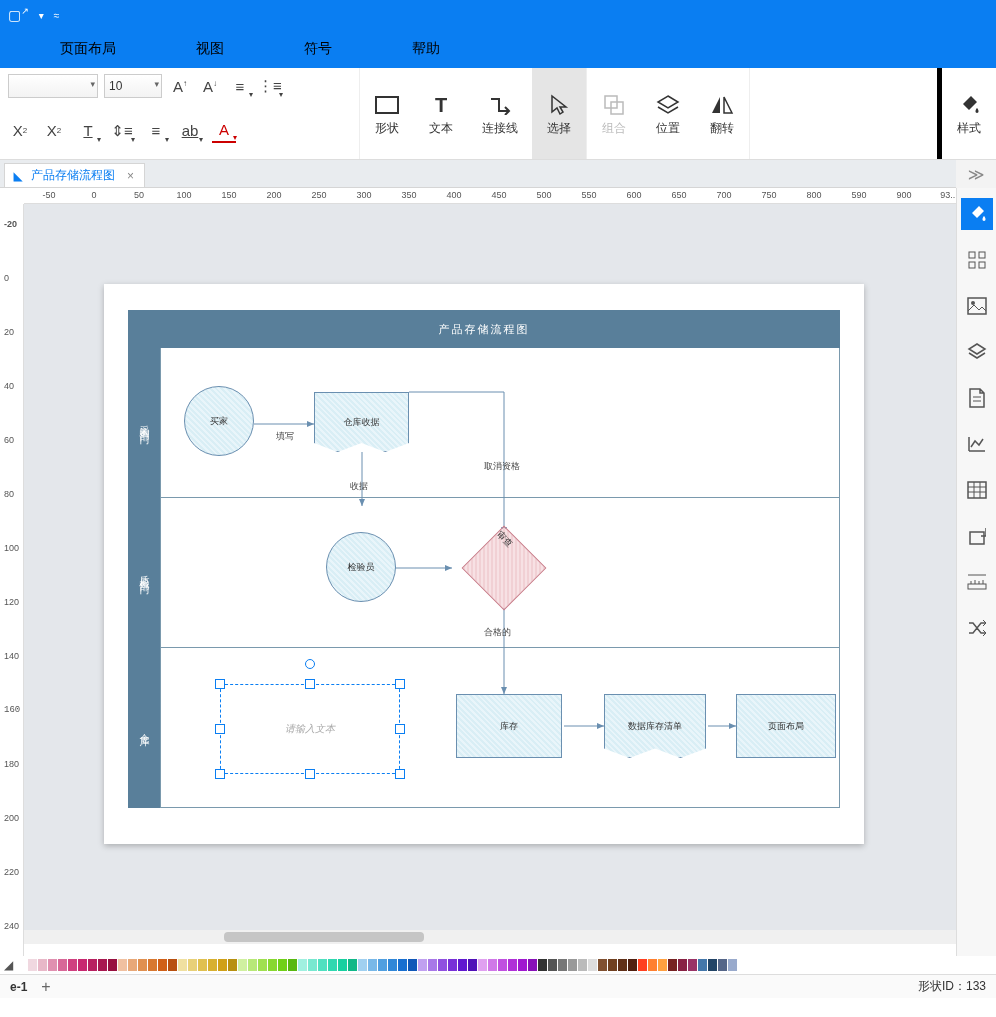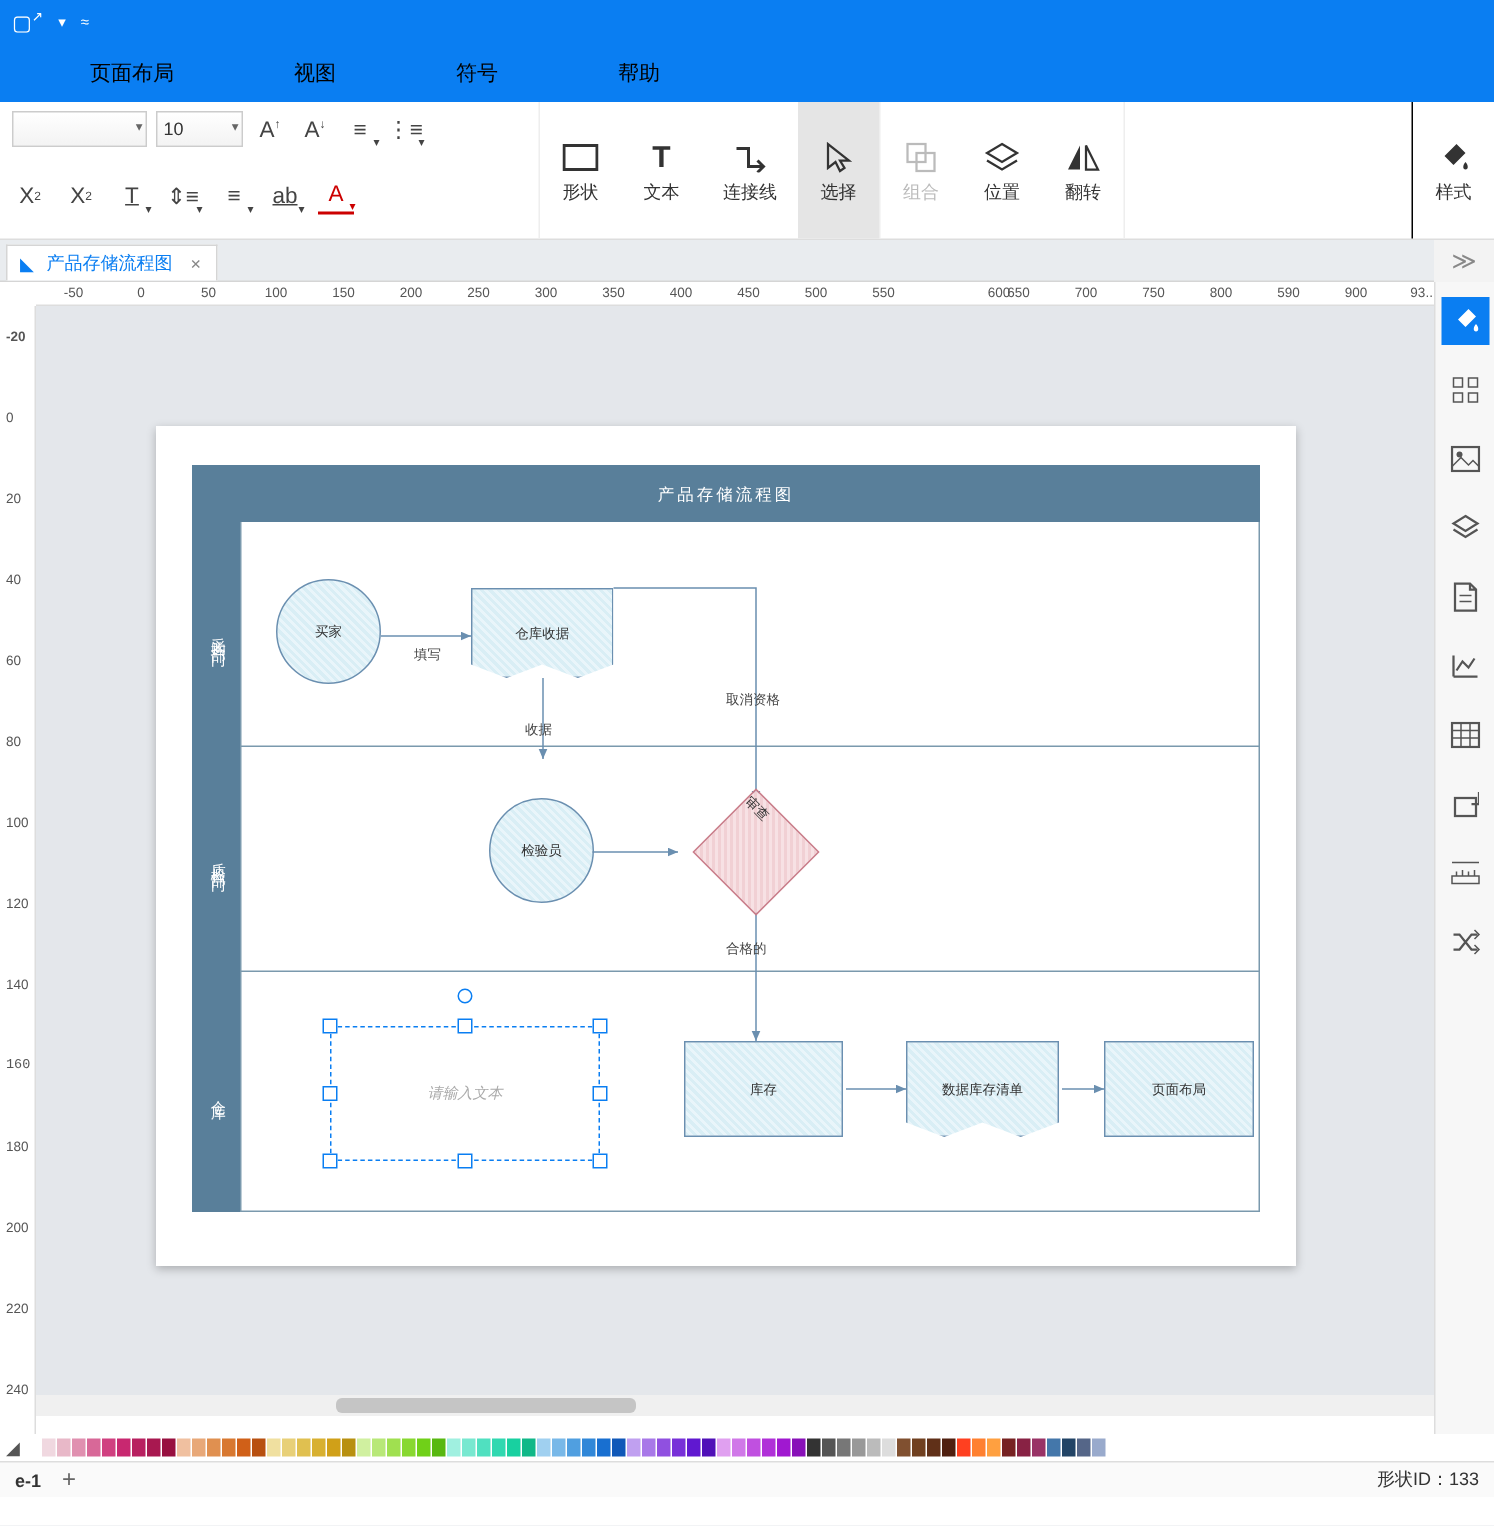--- a/index.html
+++ b/index.html
@@ -186,21 +186,21 @@
           <svg width="24" height="20">
             <path d="M10 2 L10 18 L2 18 Z" fill="#333"></path>
             <path d="M14 2 L14 18 L22 18 Z" fill="none" stroke="#333" stroke-width="1.5"></path>
           </svg>
         </div>
       <div class="tlabel">翻转</div>
     </div>
   </div>
 
   <div style="flex:1"></div>
-  <div class="ribbon-tools" style="border-left:1px solid #000000;border-right:none">
+  <div class="ribbon-tools" style="border-left:5px solid #000000;border-right:none">
     <div class="tool-cell">
       <div class="ticon">
           <svg width="24" height="22">
             <path d="M6 10 L14 2 L20 8 L12 16 Z M20 14 C22 16 22 19 20 19 C18 19 18 16 20 14 Z" fill="#333"></path>
           </svg>
         </div>
       <div class="tlabel">样式</div>
     </div>
   </div>
 </div>
@@ -223,21 +223,21 @@
       <span class="rtick-h" style="left: 160px;">100</span>
       <span class="rtick-h" style="left: 205px;">150</span>
       <span class="rtick-h" style="left: 250px;">200</span>
       <span class="rtick-h" style="left: 295px;">250</span>
       <span class="rtick-h" style="left: 340px;">300</span>
       <span class="rtick-h" style="left: 385px;">350</span>
       <span class="rtick-h" style="left: 430px;">400</span>
       <span class="rtick-h" style="left: 475px;">450</span>
       <span class="rtick-h" style="left: 520px;">500</span>
       <span class="rtick-h" style="left: 565px;">550</span>
-      <span class="rtick-h" style="left: 642px;">600</span>
+      <span class="rtick-h" style="left: 610px;">600</span>
       <span class="rtick-h" style="left: 655px;">650</span>
       <span class="rtick-h" style="left: 700px;">700</span>
       <span class="rtick-h" style="left: 745px;">750</span>
       <span class="rtick-h" style="left: 790px;">800</span>
       <span class="rtick-h" style="left: 835px;">590</span>
       <span class="rtick-h" style="left: 880px;">900</span>
       <span class="rtick-h" style="left: 925px;">93...</span>
     </div>
 
   <div class="ruler-v" id="ruler-v">

